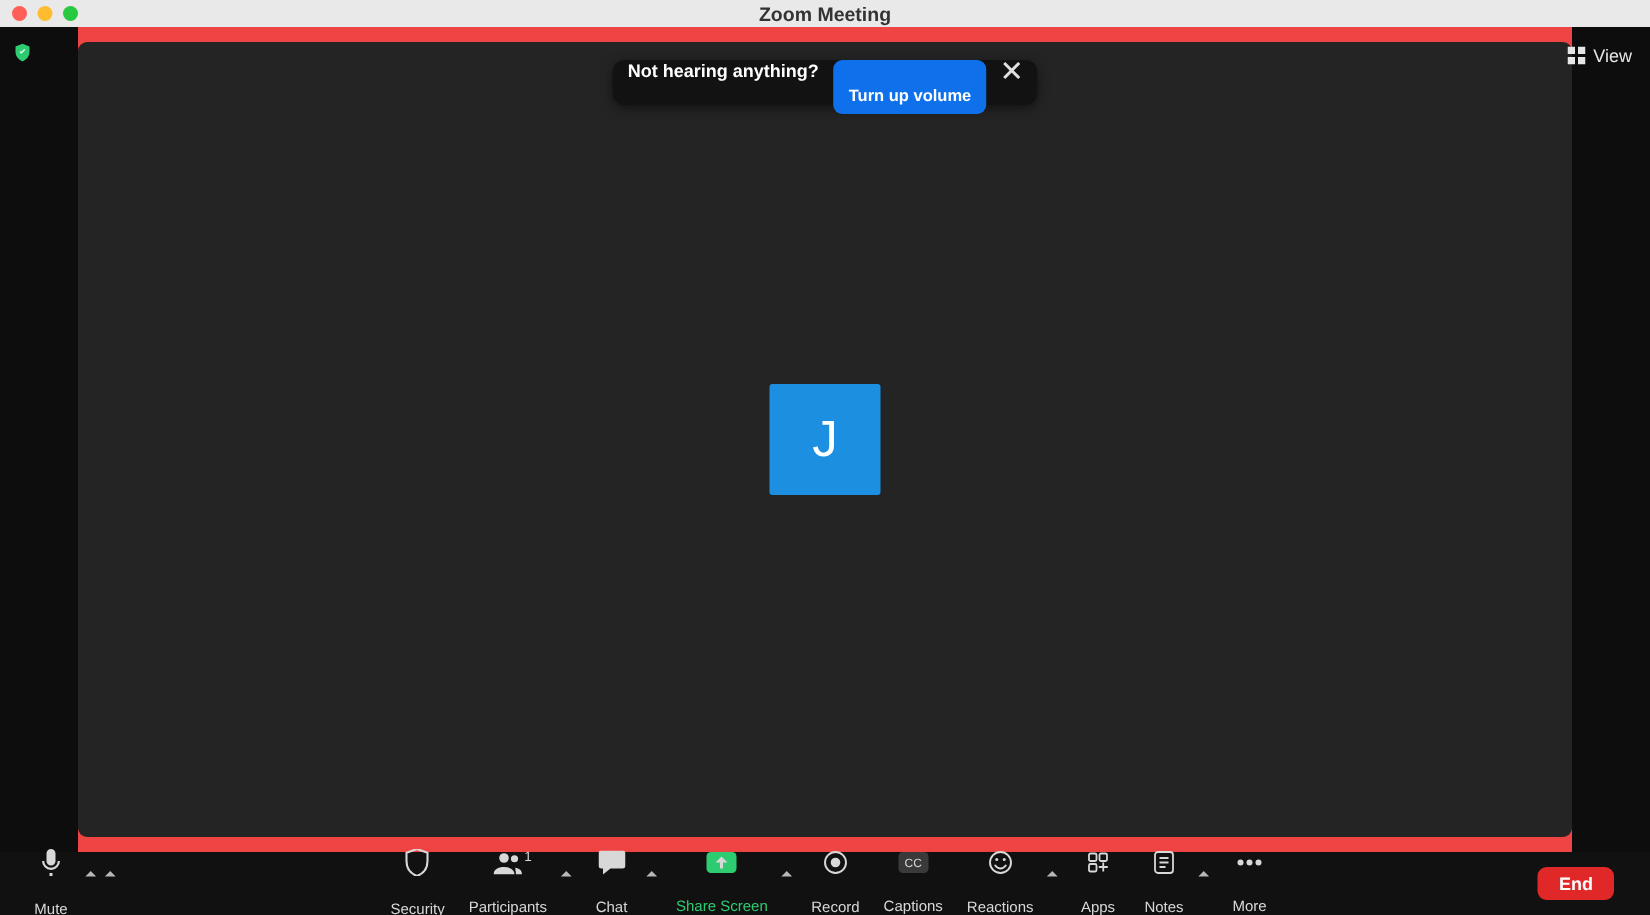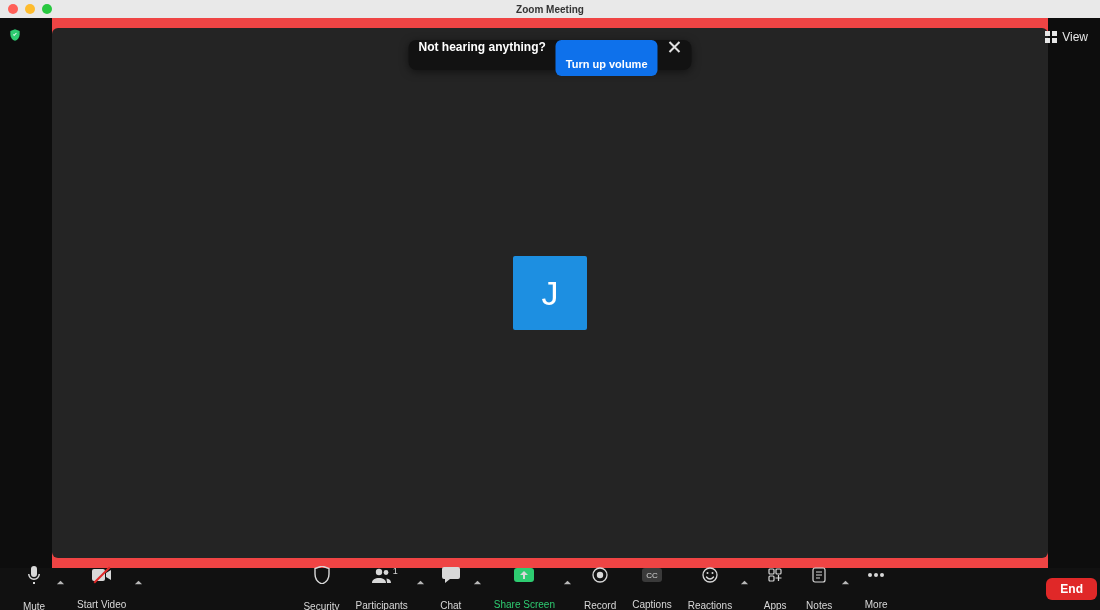--- a/index.html
+++ b/index.html
@@ -6,21 +6,21 @@
   html, body { width: 1100px; height: 610px; font-family: -apple-system, Helvetica, Arial, sans-serif; overflow: hidden; background: #fff; }
 
   
   .titlebar {
     height: 18px;
     background: #e9e9e9;
     position: relative;
     display: flex;
     align-items: center;
     justify-content: center;
-    font-size: 10px;
+    font-size: 13px;
     font-weight: 600;
     color: #333;
   }
   .traffic-lights {
     position: absolute;
     left: 8px;
     top: 4px;
     display: flex;
     gap: 7px;
   }
@@ -136,21 +136,21 @@
     position: relative;
     height: 42px;
     background: #111;
     display: flex;
     align-items: center;
     color: #d8d8d8;
     font-size: 10px;
   }
   .tb-left { display: flex; align-items: center; height: 100%; padding-left: 12px; }
   .tb-center { flex: 1; display: flex; align-items: center; justify-content: center; height: 100%; gap: 0; }
-  .tb-right { display: flex; align-items: center; height: 100%; padding-right: 3px; }
+  .tb-right { display: flex; align-items: center; height: 100%; padding-right: 24px; }
 
   .tb-item {
     display: flex;
     flex-direction: column;
     align-items: center;
     justify-content: center;
     height: 100%;
     cursor: pointer;
     position: relative;
     padding: 0 8px;
@@ -278,30 +278,20 @@
         <span class="lbl">Mute</span>
       </div>
       <div class="chev">
           <svg viewBox="0 0 10 10">
             <path d="M1 7l4-4 4 4z"></path>
           </svg>
         </div>
     </div>
 
     <div class="tb-group">
-      <div class="tb-item">
-        <div class="ico">
-          <svg width="20" height="14" viewBox="0 0 20 14">
-              <rect x="0" y="1" width="13" height="12" rx="2"></rect>
-              <path d="M14 5l5-3v10l-5-3z"></path>
-            </svg>
-          <div class="strike"></div>
-        </div>
-        <span class="lbl">Start Video</span>
-      </div>
       <div class="chev">
           <svg viewBox="0 0 10 10">
             <path d="M1 7l4-4 4 4z"></path>
           </svg>
         </div>
     </div>
   </div>
 
   <div class="tb-center">
     <div class="tb-item">

